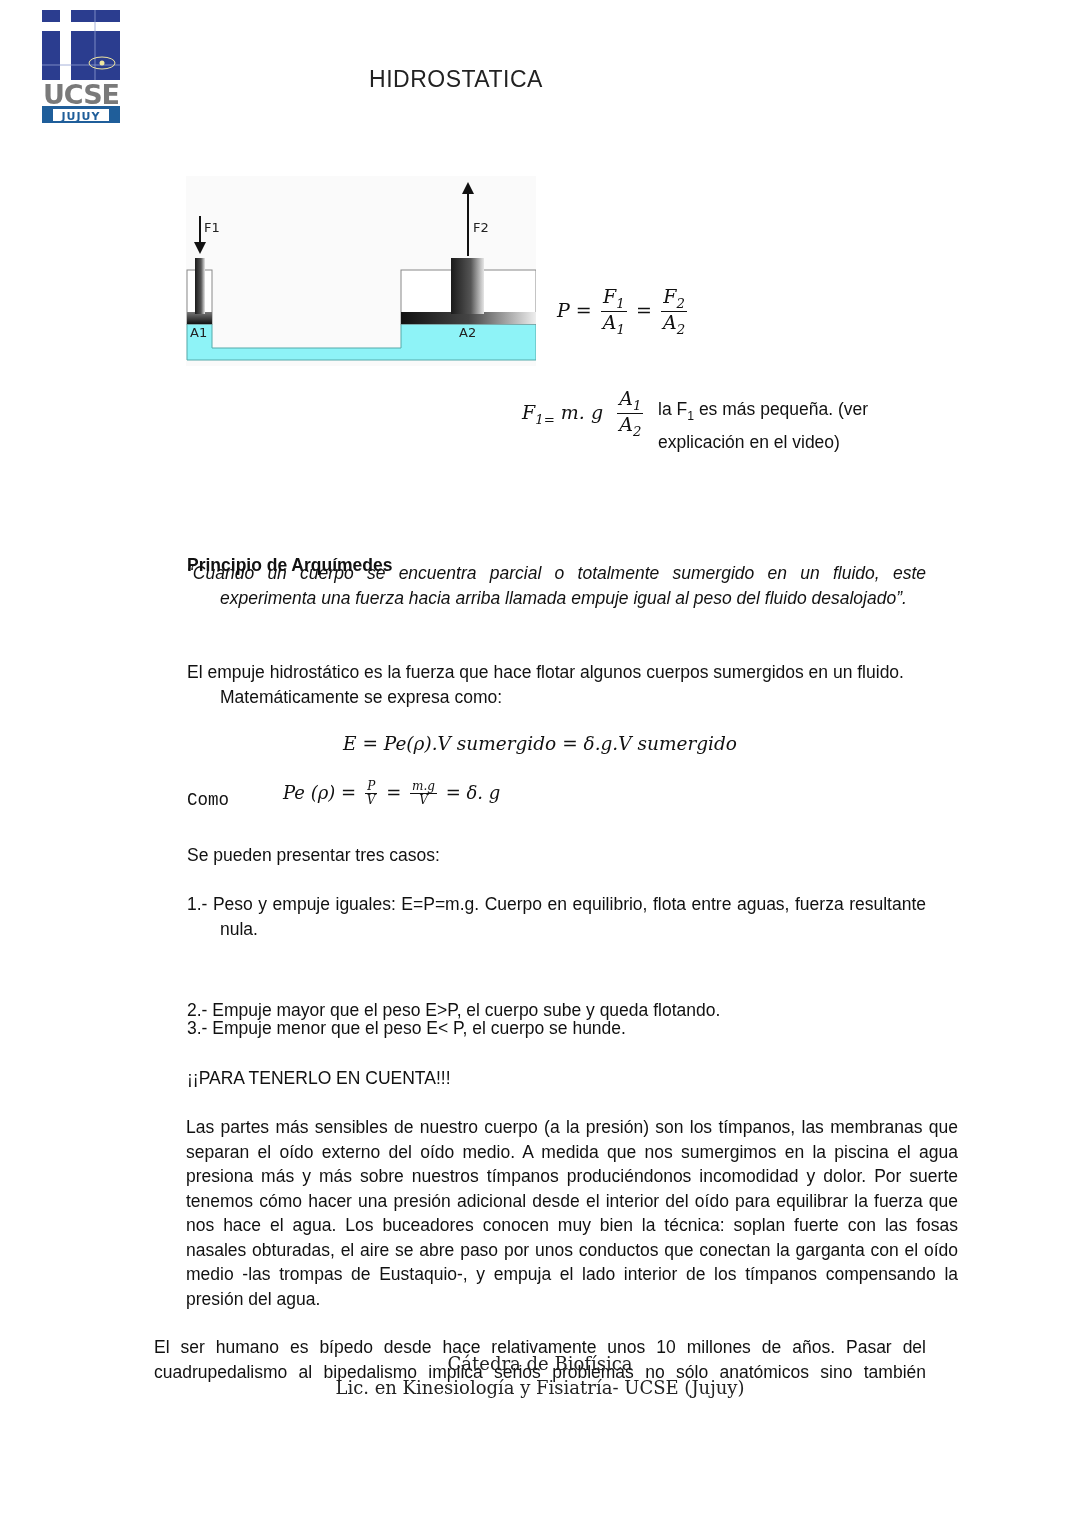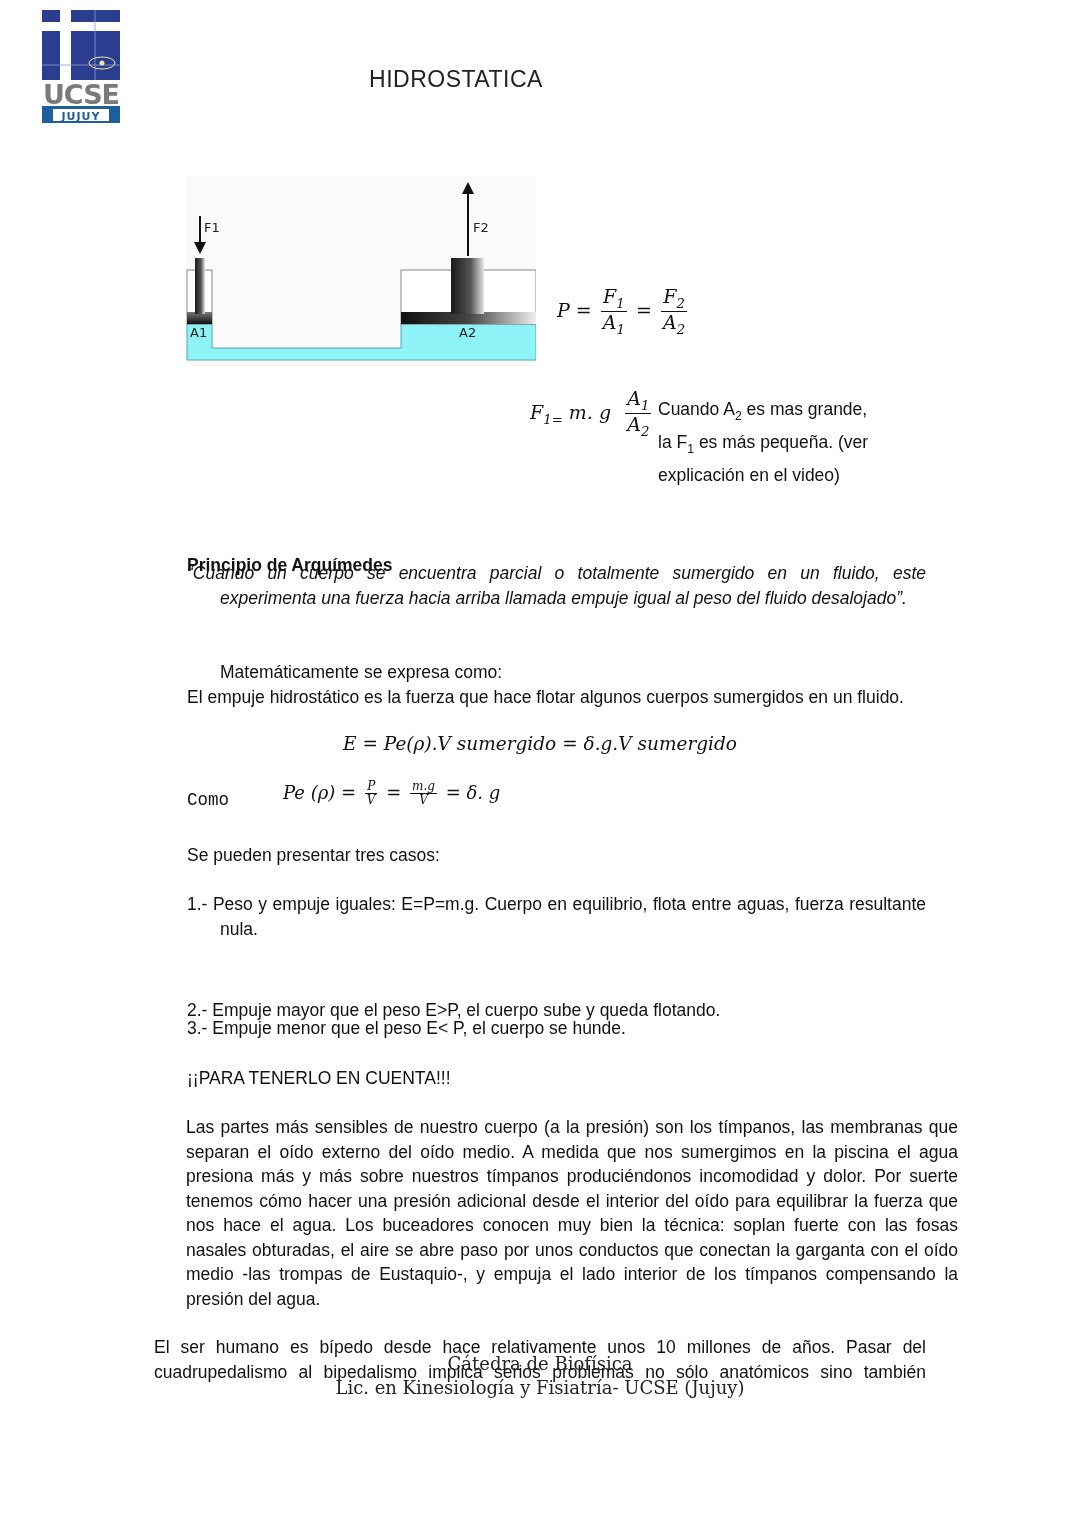--- a/index.html
+++ b/index.html
@@ -7,21 +7,21 @@
          font-family: "Liberation Sans", "DejaVu Sans", sans-serif; color:#111; }
   .abs { position:absolute; }
   .logo { left:40px; top:8px; width:82px; height:117px; }
   .title { left:0; width:912px; top:66px; text-align:center; font-size:23px; letter-spacing:0.5px; color:#222; }
   .diagram { left:186px; top:176px; width:350px; height:190px; }
   .math { font-family: "DejaVu Serif", "Liberation Serif", serif; font-style:italic; color:#111; }
   .frac { display:inline-flex; flex-direction:column; align-items:center; vertical-align:middle; margin:0 3px; }
   .frac .num { border-bottom:1.5px solid #111; padding:0 2px; line-height:1.1; }
   .frac .den { padding:0 2px; line-height:1.1; }
   .eq1 { left:557px; top:286px; font-size:19px; }
-  .eq2 { left:522px; top:388px; font-size:19px;margin-left:8px; }
+  .eq2 { left:522px; top:388px; font-size:19px; }
   .note { left:658px; top:396px; font-size:17.5px; line-height:26.5px; width:260px; }
   .body-text { font-size:17.5px; line-height:24.5px; }
   .heading { left:187px; top:513px; font-weight:bold; font-size:17.5px;margin-top:40px; }
   .quote { left:187px; top:561px; width:739px; font-style:italic; text-align:justify; }
   .p1 { left:187px; top:660px; width:760px; }
   .eqE { left:0; width:1080px; top:733px; text-align:center; font-size:18.5px; }
   .como-label { left:187px; top:788px;font-family:Liberation Mono, monospace; }
   .eqPe { left:283px; top:780px; font-size:18px; }
   .casos { left:187px; top:843px; }
   .case1 { left:187px; top:892px; width:739px; text-align:justify; }
@@ -119,34 +119,33 @@
 
 <div class="abs math eq2">
   <span>F</span><sub>1=</sub><span> m. g </span>
   <span class="frac" style="margin-left:8px">
     <span class="num"><span>A</span><sub>1</sub></span>
     <span class="den"><span>A</span><sub>2</sub></span>
   </span>
 </div>
 
 <div class="abs note">
-  <div><span>Cuando A</span><sub>2</sub><span> es mas grande,</span></div>
   <div><span>la F</span><sub>1</sub><span> es más pequeña. (ver</span></div>
   <div>explicación en el video)</div>
 </div>
 
 <div class="abs heading body-text">Principio de Arquímedes</div>
 
 <div class="abs quote body-text">
   <div style="padding-left:33px;text-indent:-33px;">“Cuando un cuerpo se encuentra parcial o totalmente sumergido en un fluido, este experimenta una fuerza hacia arriba llamada empuje igual al peso del fluido desalojado”.</div>
 </div>
 
 <div class="abs p1 body-text">
+  <div>El empuje hidrostático es la fuerza que hace flotar algunos cuerpos sumergidos en un fluido.</div>
   <div style="padding-left:33px">Matemáticamente se expresa como:</div>
-  <div>El empuje hidrostático es la fuerza que hace flotar algunos cuerpos sumergidos en un fluido.</div>
 </div>
 
 <div class="abs math eqE">E = Pe(ρ).V sumergido =  δ.g.V sumergido</div>
 
 <div class="abs como-label body-text">Como</div>
 
 <div class="abs math eqPe">
   <span>Pe (ρ) = </span>
   <span class="frac" style="font-size:12px">
     <span class="num">P</span>

